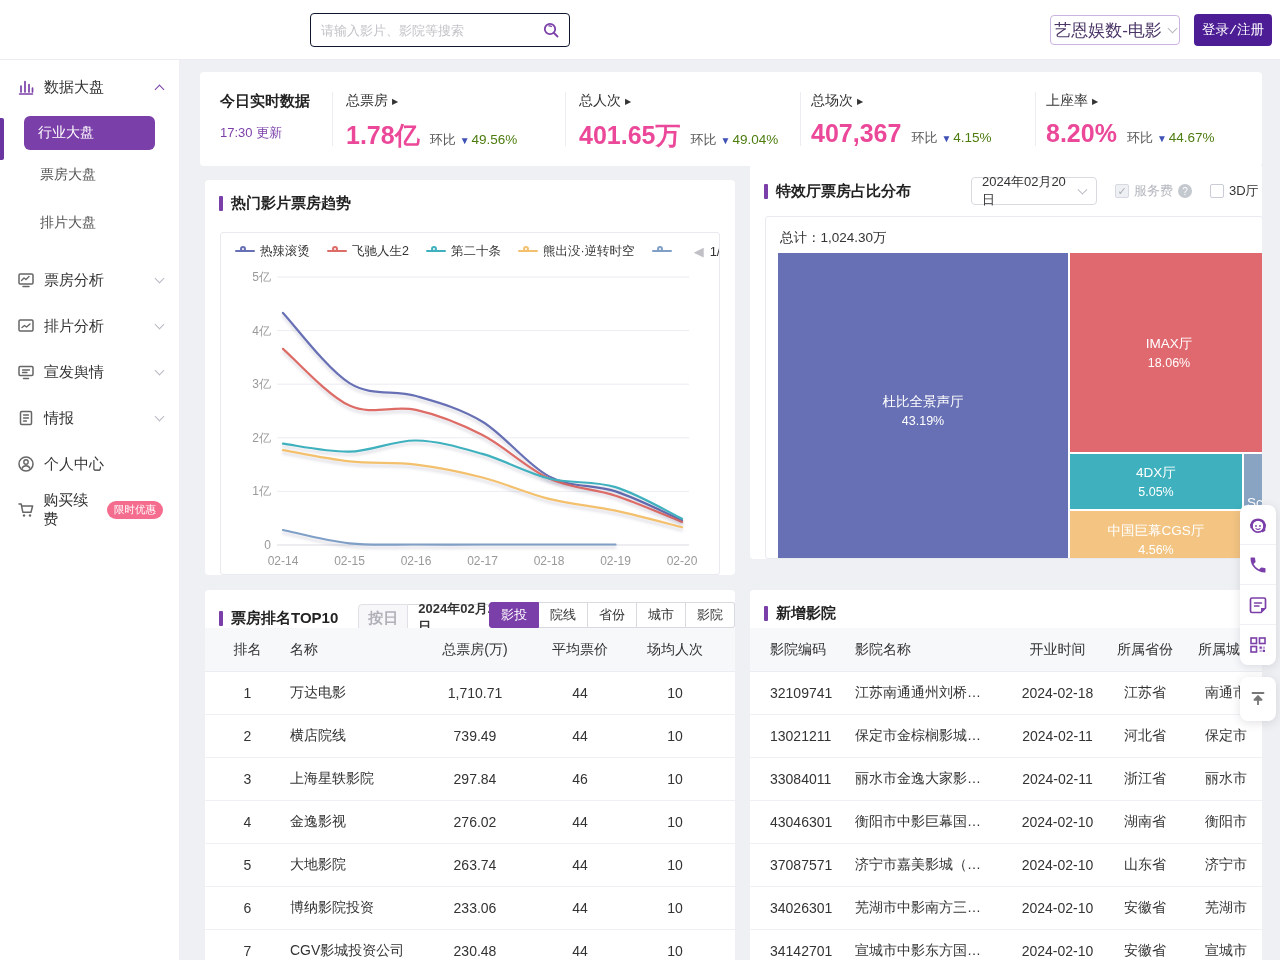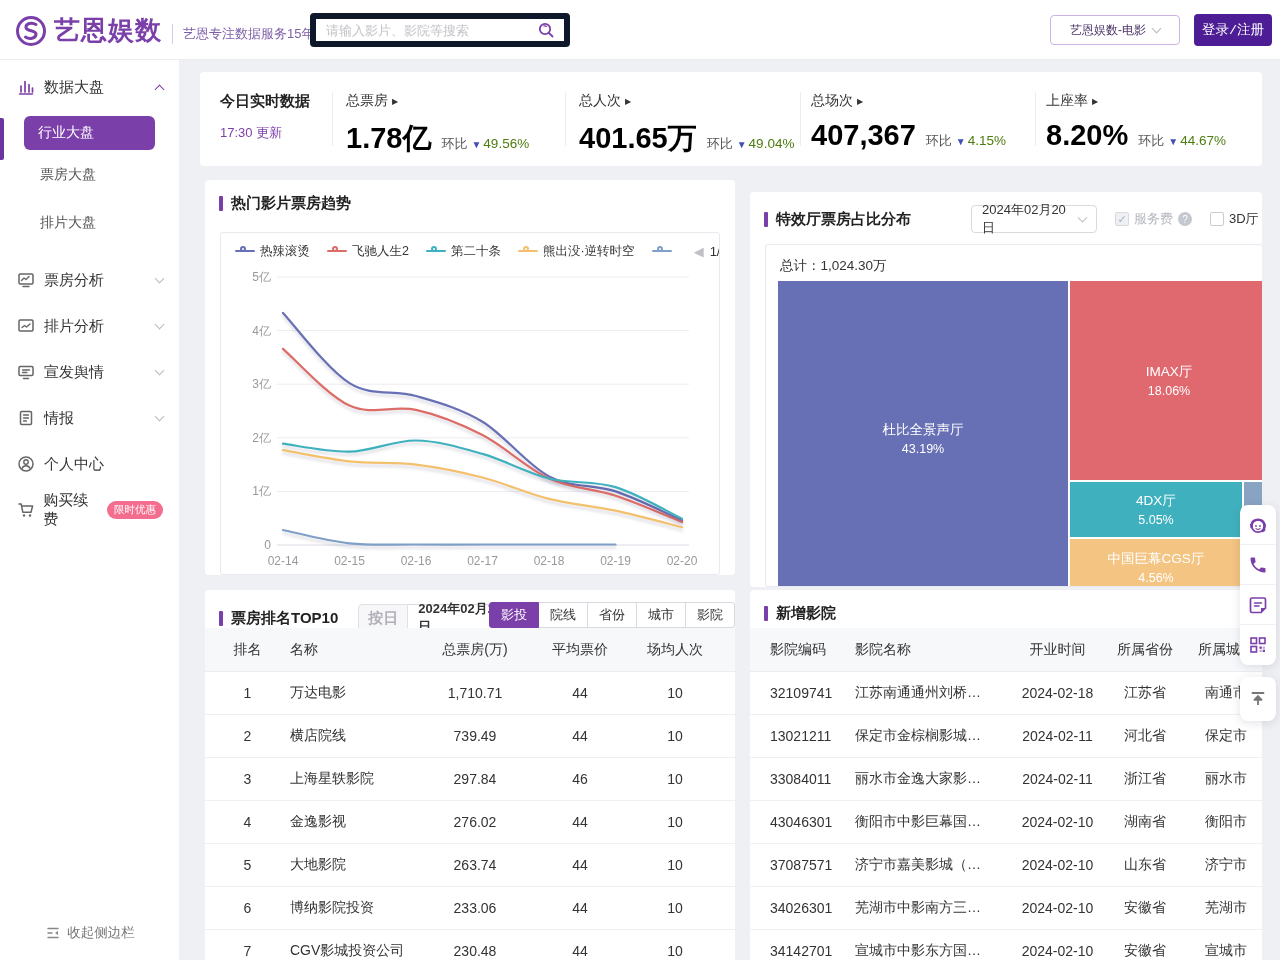--- a/index.html
+++ b/index.html
@@ -5,25 +5,25 @@
   * { margin:0; padding:0; box-sizing:border-box; }
   html,body { width:1280px; height:960px; overflow:hidden; }
   body { font-family:"Liberation Sans","DejaVu Sans",sans-serif; background:#eef0f3; color:#333; }
   #app { position:relative; width:1280px; height:960px; overflow:hidden; }
 
   
   .hdr { position:absolute; left:0; top:0; width:1280px; height:60px; background:#fff; border-bottom:1px solid #ebebf0; z-index:30; }
   .logo-wrap { position:absolute; left:14px; top:13px; display:flex; align-items:center; }
   .logo-text { font-size:26px; font-weight:bold; color:#7b3fa9; letter-spacing:1px; margin-left:6px; }
   .tagline { font-size:13px; color:#7d5fa8; margin-left:10px; padding-left:10px; border-left:1px solid #d9c9ec; line-height:20px; margin-top:6px; }
-  .search-box { position:absolute; left:310px; top:13px; width:260px; height:34px; border:6px solid #0f172a; border-radius:4px; background:#fff; display:flex; align-items:center; }
+  .search-box { position:absolute; left:310px; top:13px; width:260px; height:34px; border:1px solid #0f172a; border-radius:4px; background:#fff; display:flex; align-items:center; }
   .search-box input { flex:1; border:none; outline:none; font-size:13px; color:#333; padding:0 10px; background:transparent; font-family:inherit; }
   .search-box input::placeholder { color:#c2c2c8; }
   .search-btn { width:36px; height:32px; display:flex; align-items:center; justify-content:center; cursor:pointer; }
-  .prod-select { position:absolute; left:1050px; top:15px; width:130px; height:30px; border:1px solid #cbb3e3; border-radius:4px; display:flex; align-items:center; justify-content:center; font-size:12px; color:#4a3566; cursor:pointer; }
+  .prod-select { position:absolute; left:1050px; top:15px; width:130px; height:30px; border:1px solid #cbb3e3; border-radius:4px; display:flex; align-items:center; justify-content:center; font-size:17px; color:#4a3566; cursor:pointer; }
   .login-btn { position:absolute; left:1194px; top:14px; width:78px; height:32px; background:#4c1d95; color:#fff; font-size:13.5px; border:none; border-radius:4px; cursor:pointer; font-family:Liberation Mono, monospace; }
 
   .chev { display:inline-block; width:7px; height:7px; border-right:1.5px solid #b9b9c2; border-bottom:1.5px solid #b9b9c2; transform:rotate(45deg); margin-left:7px; position:relative; top:-2px; }
   .chev.up { transform:rotate(-135deg); border-color:#7b3fa9; top:2px; }
 
   
   .sidebar { position:absolute; left:0; top:60px; width:180px; height:900px; background:#fff; border-right:1px solid #eeeef2; z-index:20; padding-top:4px; }
   .side-group { height:46px; display:flex; align-items:center; padding:0 16px; font-size:15px; color:#333; cursor:pointer; }
   .side-group .g-icon { width:20px; height:20px; margin-right:8px; display:flex; align-items:center; justify-content:center; }
   .side-group .g-chev { margin-left:auto; }
@@ -39,42 +39,42 @@
   .card { position:absolute; background:#fff; border-radius:4px; }
   .stats-card { left:200px; top:72px; width:1062px; height:94px; }
   .stat-head { position:absolute; left:20px; top:20px; }
   .stat-head .t { font-size:15px; font-weight:bold; color:#222; }
   .stat-head .u { font-size:13px; color:#7b3fa9; margin-top:13px; }
   .vsep { position:absolute; top:20px; width:1px; height:54px; background:#ececf2; }
   .stat-item { position:absolute; top:20px; }
   .stat-item .lbl { font-size:14px; color:#333; }
   .stat-item .lbl .arr { font-size:8px; color:#333; margin-left:4px; position:relative; top:-1px; }
   .stat-item .vrow { margin-top:9px; display:flex; align-items:baseline; }
-  .stat-item .val { font-size:29px; font-weight:bold; color:#000000; }
+  .stat-item .val { font-size:25px; font-weight:bold; color:#ec4899; }
   .stat-item .hb { font-size:13px; color:#555; margin-left:10px; }
   .stat-item .dn { font-size:10px; color:#3f51b5; margin-left:4px; }
   .stat-item .pct { font-size:13.5px; color:#4d7c0f; margin-left:2px; }
 
   
   .card-title { position:absolute; left:14px; top:14px; display:flex; align-items:center; font-size:15px; font-weight:bold; color:#222; }
   .tbar { width:4px; height:15px; background:#7b3fa9; border-radius:1px; margin-right:8px; }
 
   
   .trend-card { left:205px; top:180px; width:530px; height:395px; }
   .inner-box { position:absolute; left:15px; top:52px; right:5px; bottom:0; border:1px solid #e9e9f0; border-radius:3px; }
   .trend-card .inner-box { width:500px; right:auto; height:343px; }
   .legend-row { display:flex; align-items:center; height:36px; padding:0 12px 0 14px; font-size:12.5px; color:#333; overflow:hidden; }
   .legend-item { display:inline-flex; align-items:center; margin-right:17px; cursor:pointer; white-space:nowrap; }
   .lg-marker { width:20px; height:2px; border-radius:1px; position:relative; margin-right:5px; flex:0 0 auto; }
   .lg-ring { position:absolute; left:5px; top:-4px; width:6px; height:6px; border-radius:50%; background:#fff; border:2px solid #000; }
   .pager { margin-left:auto; display:flex; align-items:center; font-size:13px; color:#333; flex:0 0 auto; }
   .pg-prev { color:#c0c0c6; font-size:13px; cursor:pointer; margin-right:6px; }
 
   
-  .tm-card { left:750px; top:192px; width:512px; height:395px; overflow:hidden; }
+  .tm-card { left:750px; top:164px; width:512px; height:395px; overflow:hidden; }
   .tm-card .inner-box { width:498px; height:343px; overflow:hidden; }
   .tm-title-row { position:absolute; left:14px; top:12px; right:0; height:30px; display:flex; align-items:center; }
   .date-select { height:28px; border:1px solid #d9d9e0; border-radius:4px; display:inline-flex; align-items:center; padding:0 10px; font-size:13px; color:#333; cursor:pointer; background:#fff; }
   .ckb { width:14px; height:14px; border-radius:2px; display:inline-flex; align-items:center; justify-content:center; font-size:11px; margin-right:5px; }
   .ckb.checked { background:#eef0f4; border:1px solid #d6d9e0; color:#a8aeb8; }
   .ckb.empty { background:#fff; border:1px solid #c9ccd4; }
   .ck-lbl-dis { font-size:13px; color:#b4b7be; }
   .ck-lbl { font-size:13px; color:#333; }
   .help-dot { width:14px; height:14px; border-radius:50%; background:#c4c8cf; color:#fff; font-size:10px; display:inline-flex; align-items:center; justify-content:center; margin-left:5px; cursor:pointer; }
   .tm-total { position:absolute; left:14px; top:12px; font-size:13.5px; color:#333; }
@@ -109,28 +109,20 @@
   .back-top { position:absolute; left:1240px; top:677px; width:36px; height:44px; background:#fff; border-radius:8px; box-shadow:0 2px 10px rgba(60,60,90,.15); display:flex; align-items:center; justify-content:center; cursor:pointer; z-index:40; }
 
   svg text { font-family:"Liberation Sans","DejaVu Sans",sans-serif; }
 </style>
 </head>
 <body>
 
 <div id="app">
 
   <div class="hdr">
-    <div class="logo-wrap">
-      <svg width="34" height="34" viewBox="0 0 34 34">
-        <circle cx="17" cy="17" r="13.5" fill="none" stroke="#7b3fa9" stroke-width="3"></circle>
-        <path d="M22 10.5c-4.5-2.8-10.5-.8-10 3 .5 4.2 10.5 2.5 10 7-.4 3.8-6.5 5.3-10.5 2.5" fill="none" stroke="#7b3fa9" stroke-width="3" stroke-linecap="round"></path>
-      </svg>
-      <span class="logo-text">艺恩娱数</span>
-      <span class="tagline">艺恩专注数据服务15年</span>
-    </div>
     <div class="search-box">
       <input type="text" placeholder="请输入影片、影院等搜索" style="">
       <span class="search-btn">
         <svg width="18" height="18" viewBox="0 0 18 18">
             <circle cx="8" cy="8" r="5.2" fill="none" stroke="#7b3fa9" stroke-width="1.8"></circle>
             <path d="M12 12l3.5 3.5" stroke="#7b3fa9" stroke-width="1.8" stroke-linecap="round"></path>
             <path d="M9.8 5.8a3 3 0 0 0-3.4-.6" stroke="#7b3fa9" stroke-width="1.4" fill="none"></path>
           </svg>
       </span>
     </div>
@@ -228,27 +220,20 @@
         <svg width="18" height="18" viewBox="0 0 18 18">
             <path d="M2 3h2.2l1.6 8.2h8.2l1.6-6.2H5" fill="none" stroke="#666" stroke-width="1.5" stroke-linecap="round" stroke-linejoin="round"></path>
             <circle cx="7" cy="14.5" r="1.2" fill="#666"></circle>
             <circle cx="13" cy="14.5" r="1.2" fill="#666"></circle>
           </svg>
       </span>
       <span>购买续费</span>
       <span class="badge">限时优惠</span>
     </div>
 
-    <div class="collapse-row">
-      <svg width="16" height="16" viewBox="0 0 16 16">
-          <path d="M3 3.5h10M3 8h4M3 12.5h10" stroke="#888" stroke-width="1.5" stroke-linecap="round"></path>
-          <path d="M13 6l-3 2 3 2z" fill="#888"></path>
-        </svg>
-      <span>收起侧边栏</span>
-    </div>
   </div>
 
   <div class="card stats-card">
     <div class="stat-head">
       <div class="t">今日实时数据</div>
       <div class="u">17:30 更新</div>
     </div>
     <div class="vsep" style="left:132px"></div>
     <div class="vsep" style="left:365px"></div>
     <div class="vsep" style="left:600px"></div>

